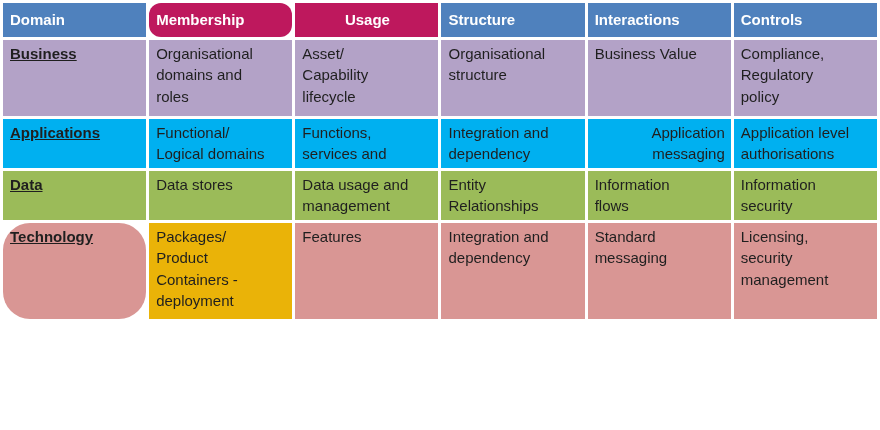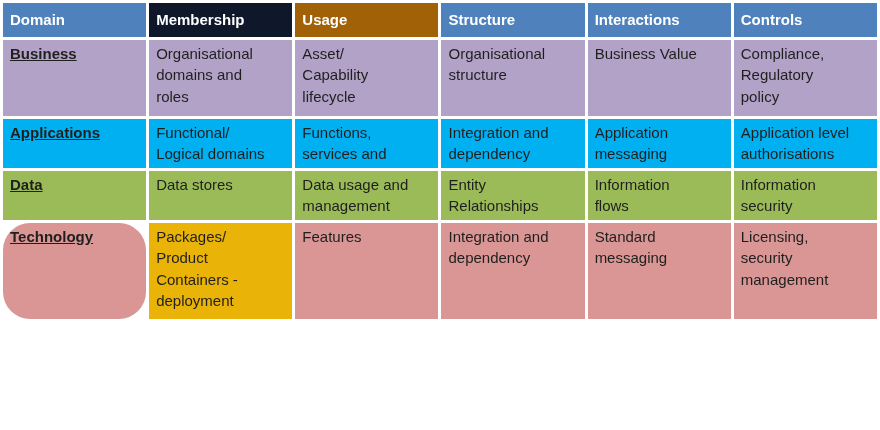--- a/index.html
+++ b/index.html
@@ -57,22 +57,22 @@
       <col>
         <col>
         <col>
         <col>
         <col>
         <col>
     </colgroup>
     <thead>
       <tr>
         <th style="background-color: rgb(79, 129, 189);">Domain</th>
-        <th style="background-color: #0f172a;">Membership</th>
-        <th style="background-color: #a16207;">Usage</th>
+        <th style="background-color: #be185d; border-radius: 12px;">Membership</th>
+        <th style="background-color: #be185d; text-align: center;">Usage</th>
         <th style="background-color: rgb(79, 129, 189);">Structure</th>
         <th style="background-color: rgb(79, 129, 189);">Interactions</th>
         <th style="background-color: rgb(79, 129, 189);">Controls</th>
       </tr>
     </thead>
     <tbody>
       <tr class="row-business">
         <td class="domain-cell" style="background-color: rgb(179, 162, 199);">Business</td>
         <td style="background-color: rgb(179, 162, 199);">Organisational
 domains and
@@ -88,21 +88,21 @@
 policy</td>
       </tr>
       <tr class="row-applications">
         <td class="domain-cell" style="background-color: rgb(0, 176, 240);">Applications</td>
         <td style="background-color: rgb(0, 176, 240);">Functional/
 Logical domains</td>
         <td style="background-color: rgb(0, 176, 240);">Functions,
 services and</td>
         <td style="background-color: rgb(0, 176, 240);">Integration and
 dependency</td>
-        <td style="background-color: rgb(0, 176, 240);">Application
+        <td style="background-color: rgb(0, 176, 240); text-align: right;">Application
 messaging</td>
         <td style="background-color: rgb(0, 176, 240);">Application level
 authorisations</td>
       </tr>
       <tr class="row-data">
         <td class="domain-cell" style="background-color: rgb(155, 187, 89);">Data</td>
         <td style="background-color: rgb(155, 187, 89);">Data stores</td>
         <td style="background-color: rgb(155, 187, 89);">Data usage and
 management</td>
         <td style="background-color: rgb(155, 187, 89);">Entity

